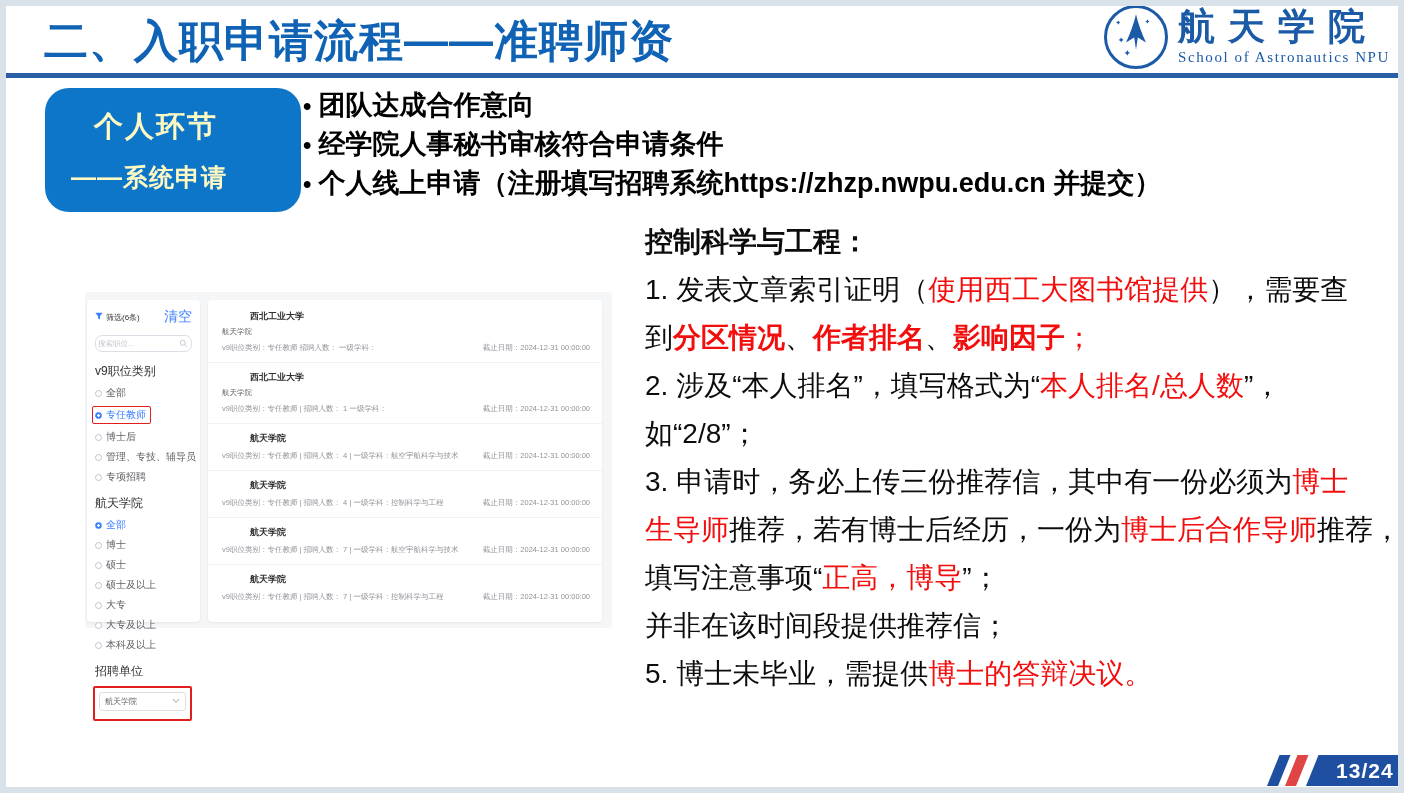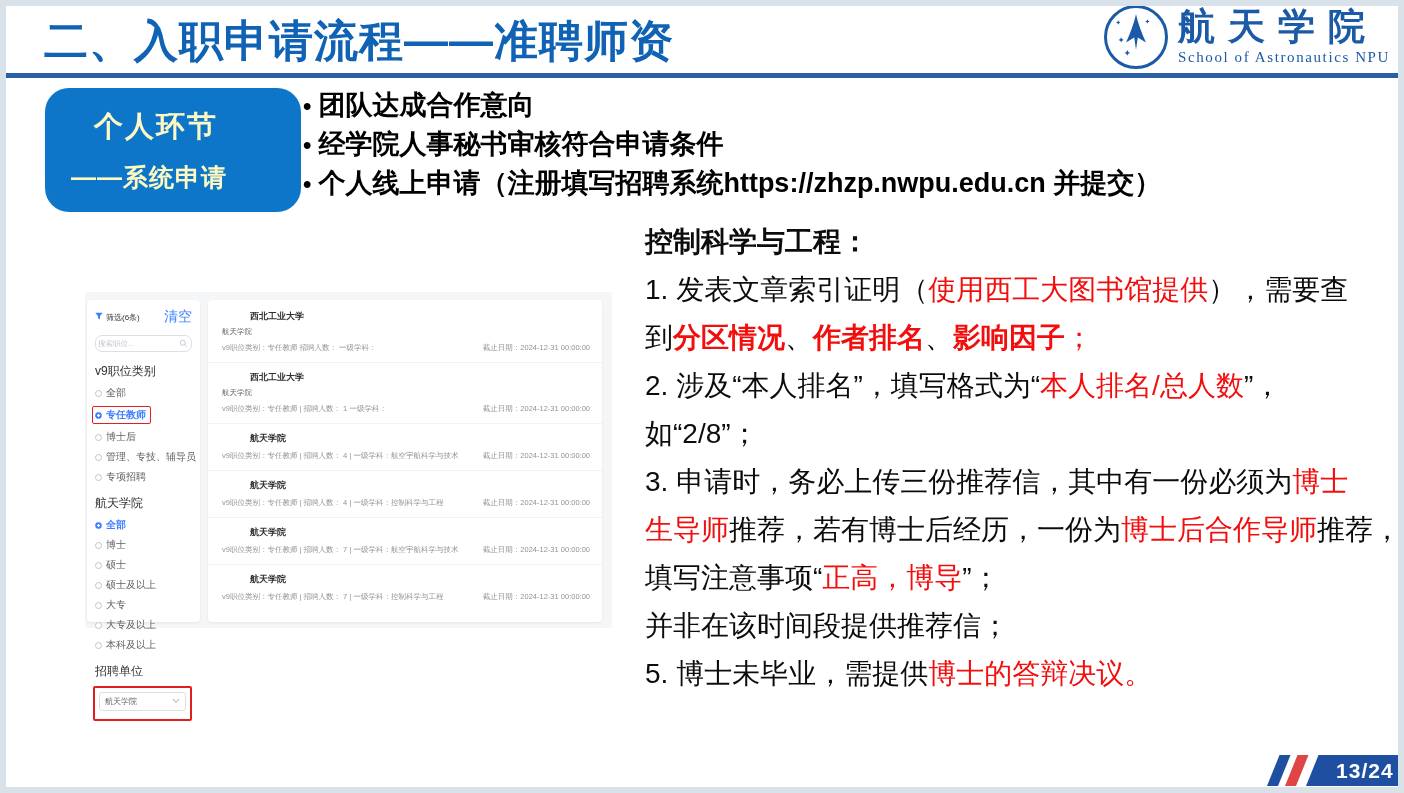--- a/index.html
+++ b/index.html
@@ -45,21 +45,21 @@
   .search-box { position:relative; margin-top:9px; }
   .search-box input {
     width:100%; height:17px; border:1px solid #dcdfe6; border-radius:7px; background:#fff;
     font-size:7.5px; color:#606266; padding:0 15px 0 2px; box-sizing:border-box; outline:none;
     font-family:"Liberation Sans","DejaVu Sans",sans-serif;
   }
   .search-box input::placeholder { color:#c0c4cc; }
   .search-icon { position:absolute; right:4px; top:4px; line-height:0; }
   .group-label { margin-top:11px; color:#303133; font-size:12px; }
   .opt-row { display:flex; align-items:center; gap:4px; margin-top:6px; font-size:10px; color:#606266; cursor:pointer; width:max-content; }
-  .opt-row.sel .opt-label { color:var(--link-blue,#3d7fff);font-weight:bold; }
+  .opt-row.sel .opt-label { color:var(--link-blue,#3d7fff); }
   .opt-row.hl { border:1.5px solid var(--mark-red,#e21f1f); border-radius:2px; padding:1px 4px 1px 2px; margin-left:-3px; }
   .radio { width:7px; height:7px; border-radius:50%; border:1px solid #c0c4cc; background:#fff; box-sizing:border-box; flex:none; }
   .radio.on { border:1px solid var(--link-blue,#3d7fff); background:radial-gradient(circle,#ffffff 0 1px, var(--link-blue,#3d7fff) 1.5px); }
   .select-redbox { border:2px solid var(--mark-red,#e21f1f); border-radius:2px; padding:4px 4px 8px 4px; margin-top:6px; margin-left:-2px; }
   .select-box { height:17px; border:1px solid #dcdfe6; border-radius:3px; background:#fff; display:flex; align-items:center; justify-content:space-between; padding:0 5px; font-size:8px; color:#606266; cursor:pointer; }
 
   .jobs-card { left:123px; top:8px; width:394px; height:322px; overflow:hidden; padding:2px 0; }
   .job-row { padding:8px 12px 9px 14px; border-bottom:1px solid #f2f3f5; cursor:pointer; }
   .job-row:last-child { border-bottom:none; }
   .job-org { font-size:9px; font-weight:700; color:#303133;padding-left:28px; }

